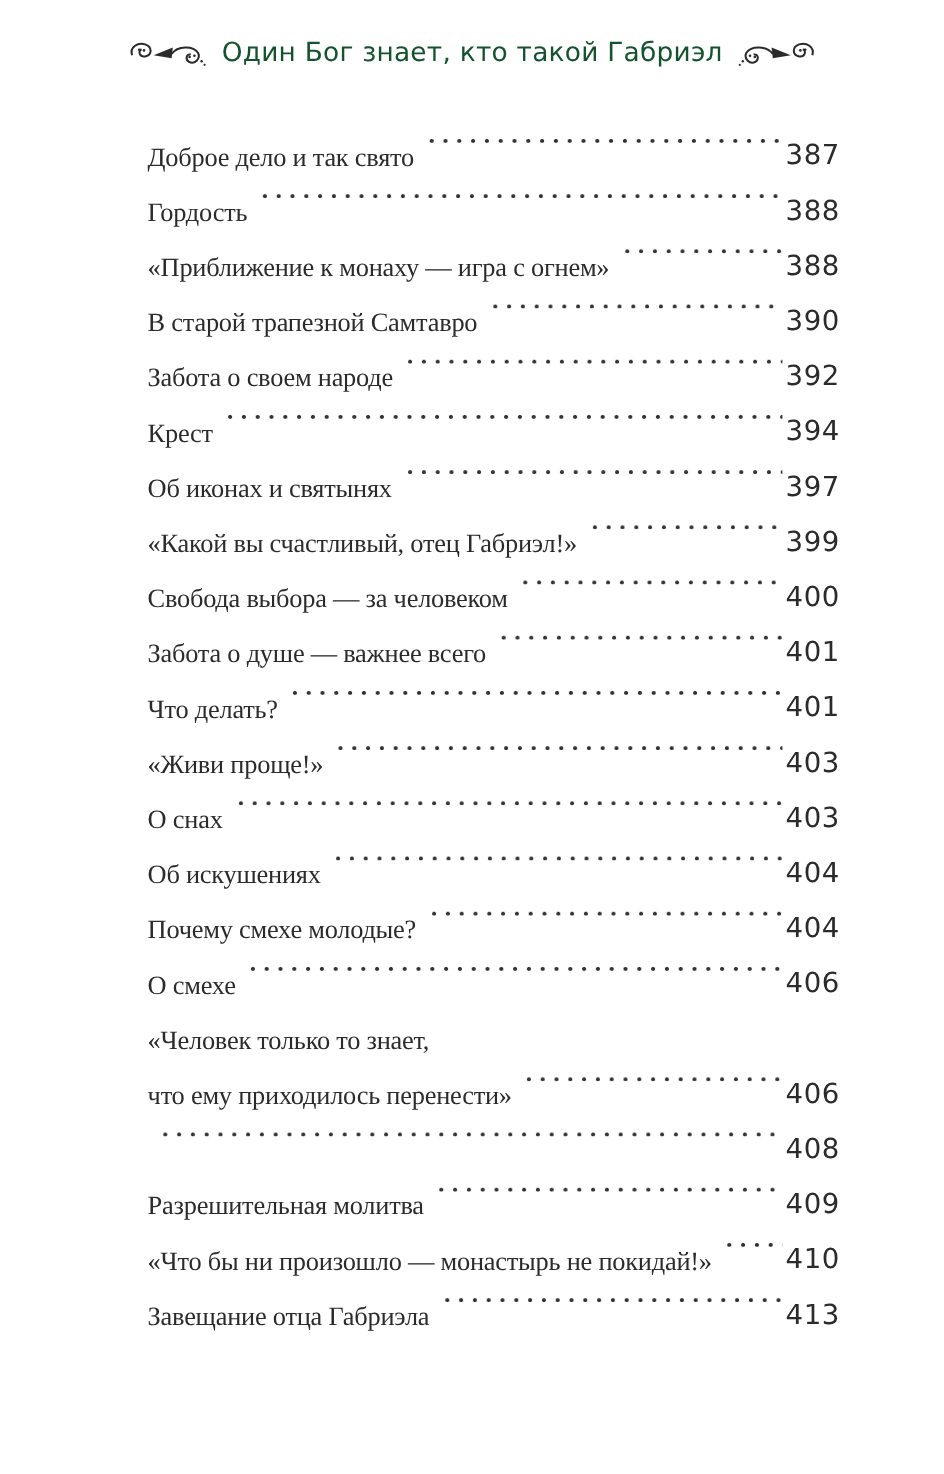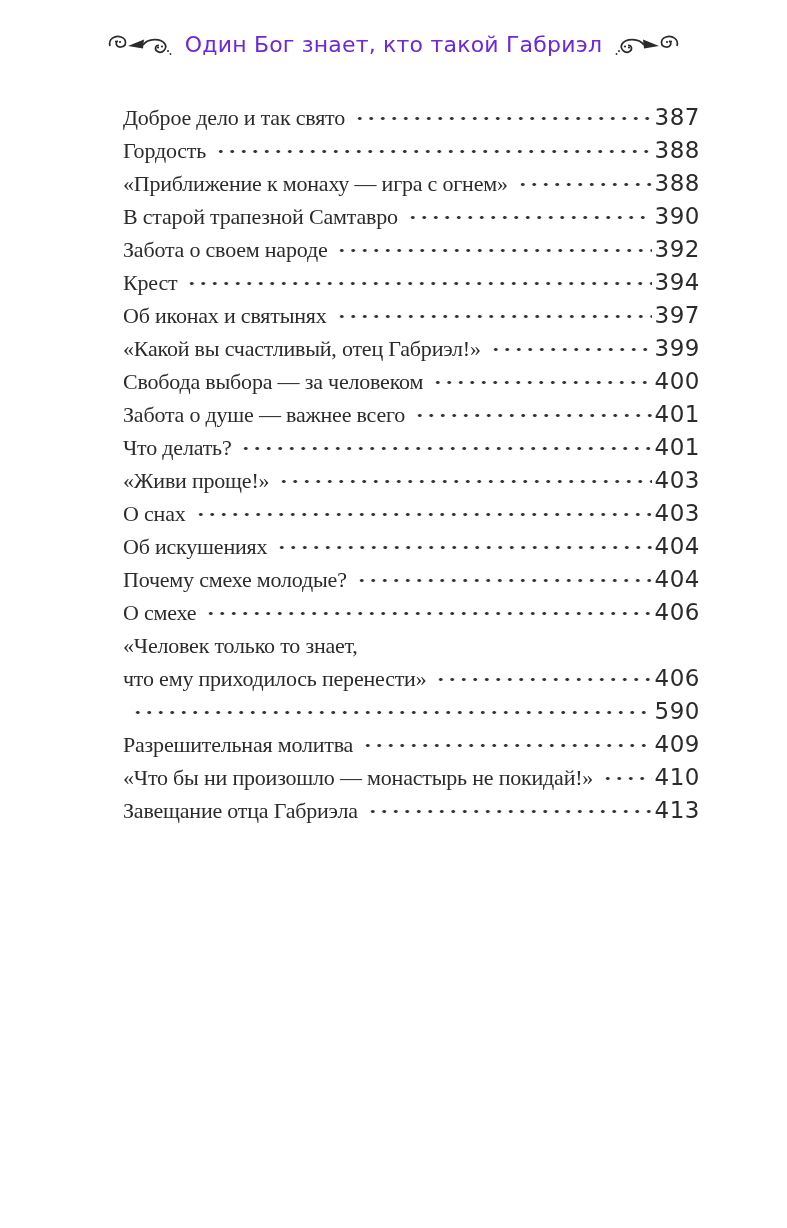--- a/index.html
+++ b/index.html
@@ -21,40 +21,41 @@
     right: 0;
     display: flex;
     justify-content: center;
     align-items: center;
     gap: 12px;
   }
   .header-title {
     font-family: "DejaVu Sans", sans-serif;
     font-size: 22px;
     letter-spacing: 0.2px;
-    color: #6d28d9;
+    color: #14532d;
     white-space: nowrap;
   }
   .orn { display: inline-flex; align-items: center; }
   .orn svg { display: block; }
   .orn-right { transform: scaleX(-1); }
 
   
   .toc {
     position: absolute;
     top: 101px;
     left: 123px;
     width: 577px;
   }
   .toc-row {
     display: flex;
-    align-items: center;
+    align-items: flex-start;
     line-height: 33px;
     font-size: 22px;
     white-space: nowrap;
+    margin-top: 13px;
   }
   .toc-title {
     letter-spacing: -0.2px;
   }
   .dots {
     flex: 1;
     height: 5px;
     margin: 0 3px 0 7px;
     background-image: radial-gradient(circle, #343434 1.5px, transparent 1.9px);
     background-size: 11.5px 5px;
@@ -237,21 +238,21 @@
   </div>
 
   <div class="toc-row">
     <span class="toc-title">что ему приходилось перенести»</span>
     <span class="dots"></span>
     <span class="toc-page">406</span>
   </div>
 
   <div class="toc-row">
     <span class="dots"></span>
-    <span class="toc-page">590</span>
+    <span class="toc-page">408</span>
   </div>
 
   <div class="toc-row">
     <span class="toc-title">Разрешительная молитва</span>
     <span class="dots"></span>
     <span class="toc-page">409</span>
   </div>
 
   <div class="toc-row">
     <span class="toc-title">«Что бы ни произошло — монастырь не покидай!»</span>

